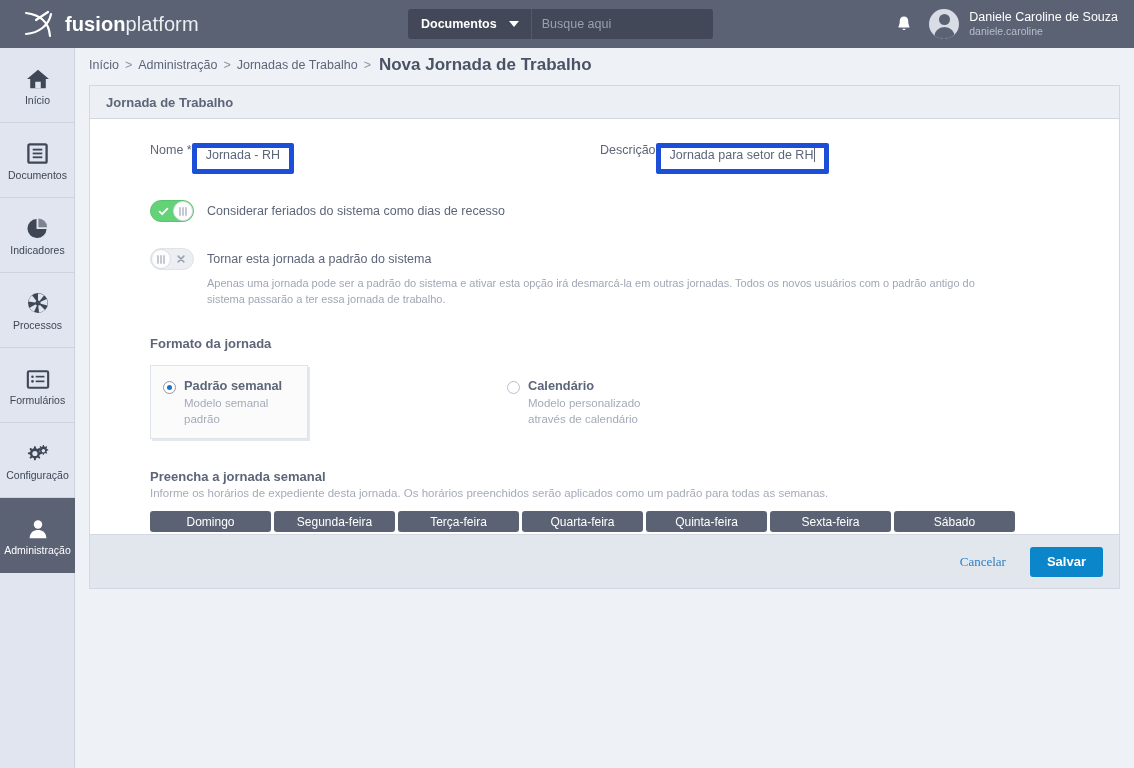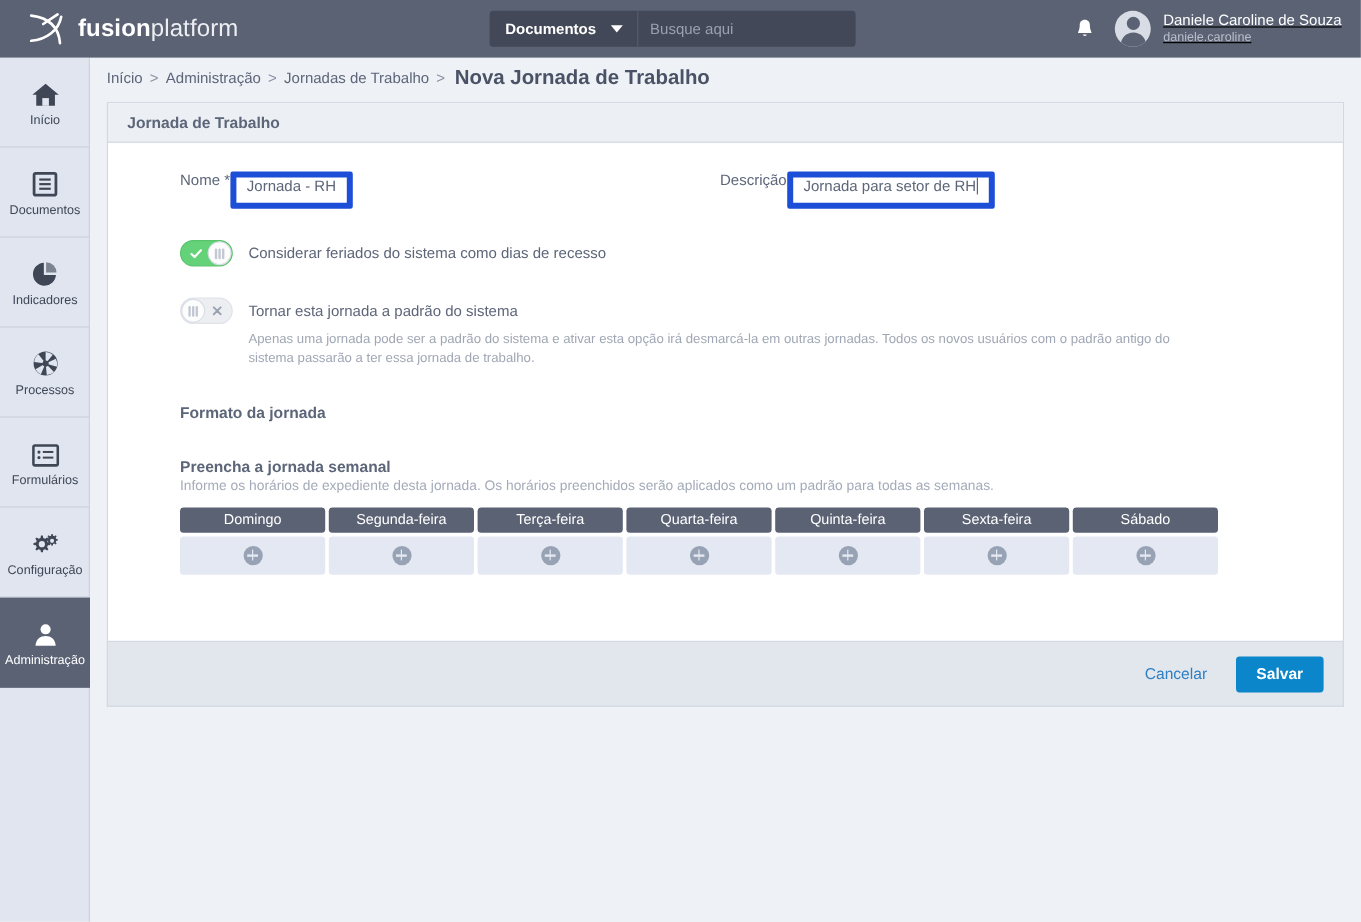--- a/index.html
+++ b/index.html
@@ -56,21 +56,21 @@
     font-family: Liberation Sans, sans-serif;
   }
   .search-input::placeholder { color: #9aa0ad; }
   .search-btn {
     width: 40px; display: flex; align-items: center; justify-content: center;
     background: transparent; border: 0; cursor: pointer;
   }
 
   .topbar-right {
     margin-left: auto; display: flex; align-items: center;
-    padding-right: 16px; gap: 14px; height: 48px; text-decoration: underline;
+    padding-right: 16px; gap: 14px; height: 48px;
   }
   .bell { width: 22px; height: 26px; display: flex; align-items: center; justify-content: center; cursor: pointer; }
   .user-block { display: flex; align-items: center; gap: 10px; cursor: pointer; }
   .avatar {
     width: 30px; height: 30px; border-radius: 50%;
     background: #d8dce4; position: relative; overflow: hidden; flex: none;
   }
   .avatar::before {
     content: ""; position: absolute;
     width: 11px; height: 11px; border-radius: 50%;
@@ -254,21 +254,21 @@
   
   .footer {
     margin: 0 14px; height: 54px;
     background: #e2e7ee;
     border: 1px solid #d3d8e2; border-top: 0;
     display: flex; align-items: center; justify-content: flex-end;
     padding-right: 16px; gap: 18px;
   }
   .btn-link {
     font-size: 13px; color: #2e7fc4; background: none; border: 0;
-    cursor: pointer; font-family: Liberation Sans, sans-serif;
+    cursor: pointer; font-family: Liberation Serif, serif;
   }
   .btn-primary {
     background: #0b86cb; color: #fff; border: 0; border-radius: 3px;
     font-size: 13px; font-weight: bold; height: 30px; padding: 0 17px;
     cursor: pointer; font-family: "Liberation Sans", sans-serif;
   }
 </style>
 </head>
 <body>
 
@@ -463,20 +463,36 @@
             <svg viewBox="0 0 14 14" width="10" height="10">
                 <path d="M3 3 L11 11 M11 3 L3 11" stroke="#9aa2b1" stroke-width="2.2" stroke-linecap="round"></path>
               </svg>
           </span>
         </div>
         <span class="toggle-text">Tornar esta jornada a padrão do sistema</span>
       </div>
       <div class="helper-text">Apenas uma jornada pode ser a padrão do sistema e ativar esta opção irá desmarcá-la em outras jornadas. Todos os novos usuários com o padrão antigo do sistema passarão a ter essa jornada de trabalho.</div>
 
       <div class="section-title">Formato da jornada</div>
+      <div class="format-row">
+        <div class="fmt-card selected">
+          <span class="radio checked"></span>
+          <span>
+            <div class="fmt-title">Padrão semanal</div>
+            <div class="fmt-sub">Modelo semanal padrão</div>
+          </span>
+        </div>
+        <div class="fmt-card plain">
+          <span class="radio"></span>
+          <span>
+            <div class="fmt-title">Calendário</div>
+            <div class="fmt-sub">Modelo personalizado através de calendário</div>
+          </span>
+        </div>
+      </div>
 
       <div class="week-title">Preencha a jornada semanal</div>
       <div class="week-sub">Informe os horários de expediente desta jornada. Os horários preenchidos serão aplicados como um padrão para todas as semanas.</div>
 
       <div class="week-grid">
         <div class="day-head">Domingo</div>
         <div class="day-head">Segunda-feira</div>
         <div class="day-head">Terça-feira</div>
         <div class="day-head">Quarta-feira</div>
         <div class="day-head">Quinta-feira</div>

